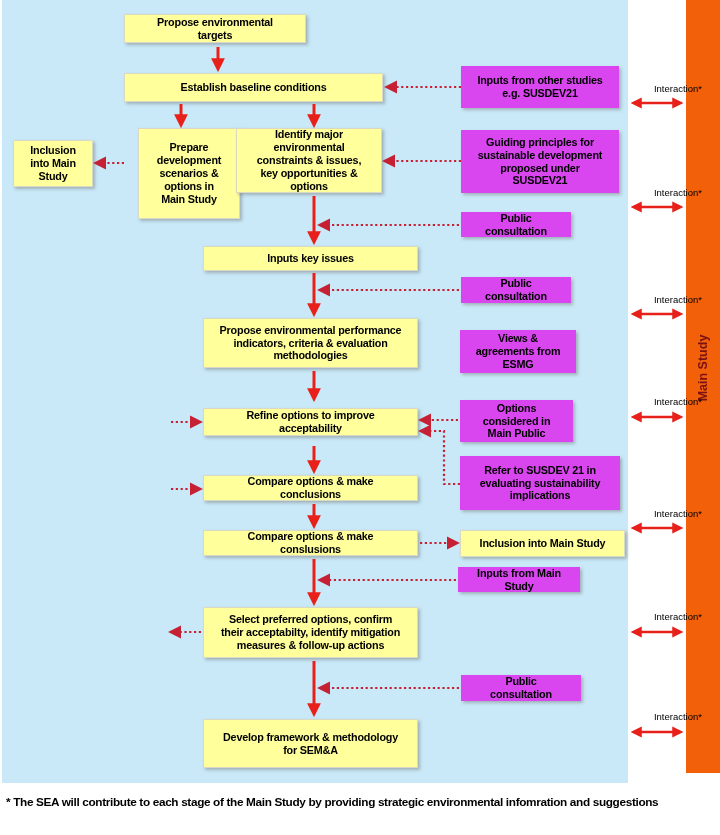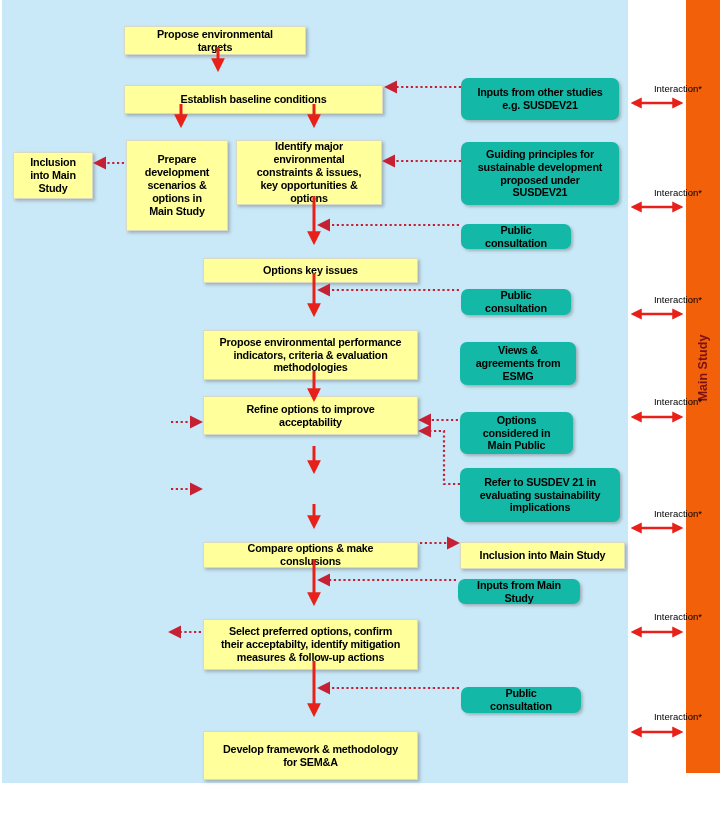--- a/index.html
+++ b/index.html
@@ -3,25 +3,25 @@
 <meta charset="utf-8">
 <style>
   html,body{margin:0;padding:0;background:#fff;}
   .canvas{position:relative;width:720px;height:835px;background:#fff;overflow:hidden;
           font-family:"Liberation Sans",sans-serif;color:#000;}
   .bgblue{position:absolute;left:2px;top:0;width:626px;height:783px;background:#C9E9F8;}
   .bar{position:absolute;left:686px;top:0;width:34px;height:773px;background:#F2600A;}
   .bar-label{position:absolute;left:50%;top:368px;transform:translate(-50%,-50%) rotate(-90deg);
              font-weight:bold;font-size:12.5px;color:#7B1113;white-space:nowrap;}
   .box{position:absolute;display:flex;align-items:center;justify-content:center;text-align:center;
-       font-weight:bold;box-sizing:border-box;padding:1px 14px;z-index:3;line-height:1.2;margin-top:12px;}
+       font-weight:bold;box-sizing:border-box;padding:1px 14px;z-index:3;line-height:1.2;}
   .ybox{background:#FFFF9C;border:1px solid #D9D9C4;box-shadow:2px 2px 3px rgba(110,110,110,.45);
         font-size:10.8px;letter-spacing:-0.2px;}
-  .obox{background:#14b8a6;box-shadow:2px 2px 3px rgba(110,110,110,.45);
-        font-size:10.8px;letter-spacing:-0.2px;border-radius:7px;}
+  .obox{background:#d946ef;box-shadow:2px 2px 3px rgba(110,110,110,.45);
+        font-size:10.8px;letter-spacing:-0.2px;}
   .pre{white-space:pre-line;}
   .tallnote{font-size:11px;line-height:41px;}
   .ilabel{position:absolute;left:642px;width:60px;text-align:right;font-size:9.5px;
           font-weight:normal;z-index:3;}
   .arrows{position:absolute;left:0;top:0;z-index:5;pointer-events:none;}
   .sline{stroke:#E8201A;stroke-width:3;fill:none;}
   .dline{stroke:#C52033;stroke-width:2.2;stroke-dasharray:2.2 2.6;fill:none;}
   .xline{stroke:#E8201A;stroke-width:2.4;fill:none;}
   .foot{position:absolute;left:6px;top:795px;font-weight:bold;font-size:11.8px;
         letter-spacing:-0.35px;line-height:15.5px;white-space:nowrap;z-index:3;}
@@ -34,25 +34,26 @@
 
   <div class="bgblue"></div>
 
   <div class="bar">
     <span class="bar-label">Main Study</span>
   </div>
 
   <div class="box ybox" style="left:124px;top:14px;width:182px;height:29px">Propose environmental targets</div>
   <div class="box ybox" style="left:124px;top:73px;width:259px;height:29px">Establish baseline conditions</div>
   <div class="box ybox" style="left:13px;top:140px;width:80px;height:47px">Inclusion into Main Study</div>
-  <div class="box ybox" style="left:126px;top:128px;width:102px;height:91px">Prepare development scenarios &amp; options in Main Study</div>
+  <div class="box ybox" style="left:138px;top:128px;width:102px;height:91px">Prepare development scenarios &amp; options in Main Study</div>
   <div class="box ybox" style="left:236px;top:128px;width:146px;height:65px">Identify major environmental constraints &amp; issues, key opportunities &amp; options</div>
-  <div class="box ybox" style="left:203px;top:246px;width:215px;height:25px">Options key issues</div>
+  <div class="box ybox" style="left:203px;top:246px;width:215px;height:25px">Inputs key issues</div>
   <div class="box ybox" style="left:203px;top:318px;width:215px;height:50px">Propose environmental performance indicators, criteria &amp; evaluation methodologies</div>
-  <div class="box ybox" style="left:203px;top:384px;width:215px;height:39px">Refine options to improve acceptability</div>
+  <div class="box ybox" style="left:203px;top:408px;width:215px;height:28px">Refine options to improve acceptability</div>
+  <div class="box ybox" style="left:203px;top:475px;width:215px;height:26px">Compare options &amp; make conclusions</div>
   <div class="box ybox" style="left:203px;top:530px;width:215px;height:26px">Compare options &amp; make conslusions</div>
   <div class="box ybox" style="left:203px;top:607px;width:215px;height:51px">Select preferred options, confirm their acceptabilty, identify mitigation measures &amp; follow-up actions</div>
   <div class="box ybox" style="left:203px;top:719px;width:215px;height:49px">Develop framework &amp; methodology for SEM&amp;A</div>
   <div class="box ybox" style="left:460px;top:530px;width:165px;height:27px">Inclusion into Main Study</div>
 
 
   <div class="box obox" style="left:461px;top:66px;width:158px;height:42px">Inputs from other studies e.g. SUSDEV21</div>
   <div class="box obox" style="left:461px;top:130px;width:158px;height:63px">Guiding principles for sustainable development proposed under SUSDEV21</div>
   <div class="box obox" style="left:461px;top:212px;width:110px;height:25px">Public consultation</div>
   <div class="box obox" style="left:461px;top:277px;width:110px;height:26px">Public consultation</div>
@@ -108,15 +109,16 @@
     <path class="xline" d="M634,103 H680" marker-start="url(#ahs)" marker-end="url(#ahs)"></path>
     <path class="xline" d="M634,207 H680" marker-start="url(#ahs)" marker-end="url(#ahs)"></path>
     <path class="xline" d="M634,314 H680" marker-start="url(#ahs)" marker-end="url(#ahs)"></path>
     <path class="xline" d="M634,417 H680" marker-start="url(#ahs)" marker-end="url(#ahs)"></path>
     <path class="xline" d="M634,528 H680" marker-start="url(#ahs)" marker-end="url(#ahs)"></path>
     <path class="xline" d="M634,632 H680" marker-start="url(#ahs)" marker-end="url(#ahs)"></path>
     <path class="xline" d="M634,732 H680" marker-start="url(#ahs)" marker-end="url(#ahs)"></path>
   </svg>
 
   <div class="foot">
+    <div class="l1">* The SEA will contribute to each stage of the Main Study by providing strategic environmental infomration and suggestions</div>
   </div>
 
 </div>
 
 </body></html>

